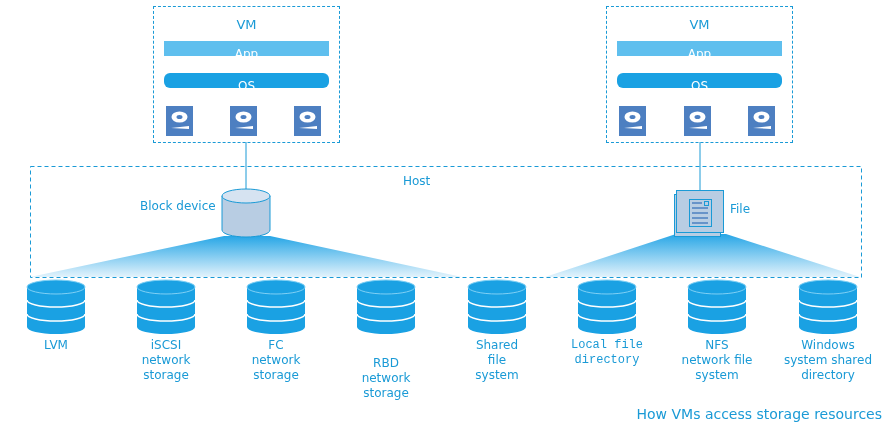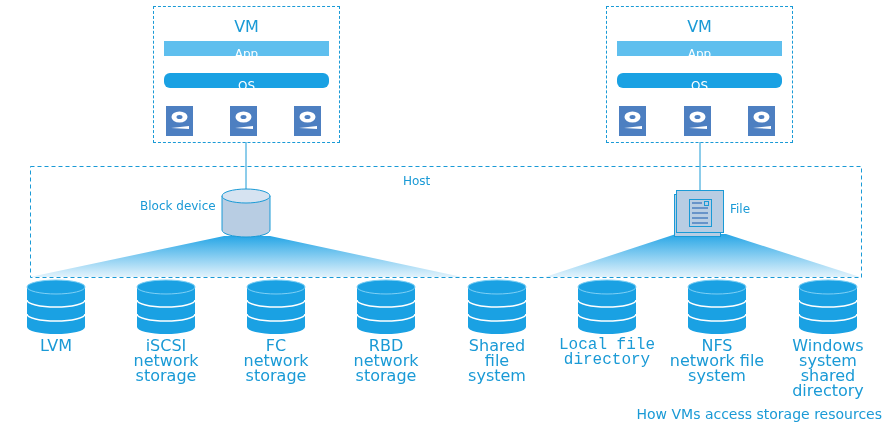--- a/index.html
+++ b/index.html
@@ -3,22 +3,22 @@
 <meta charset="utf-8">
 <style>
   html,body{margin:0;padding:0;background:#fff;}
   body{width:882px;height:434px;position:relative;overflow:hidden;font-family:"DejaVu Sans",sans-serif;color:#1a9ad6;}
   svg{position:absolute;left:0;top:0;}
   .lbl{position:absolute;font-size:12px;line-height:15px;text-align:right;color:#1a9ad6;white-space:nowrap;}
   .bar{position:absolute;height:15px;line-height:26px;text-align:center;color:#fff;font-size:12px;}
   .app{background:#5fbfee;}
   .os{background:#1aa1e3;border-radius:6px;}
   .vmbox{position:absolute;border:1px dashed #1a9ad6;box-sizing:border-box;}
-  .vmtitle{position:absolute;left:0;right:0;top:10px;text-align:center;font-size:16px;}
-  .storage-label{position:absolute;width:110px;text-align:center;font-size:16px;line-height:15px;}
+  .vmtitle{position:absolute;left:0;right:0;top:10px;text-align:center;font-size:13px;}
+  .storage-label{position:absolute;width:110px;text-align:center;font-size:12px;line-height:15px;}
 </style>
 </head>
 <body>
 
 <svg width="882" height="434">
   <defs>
     <linearGradient id="fanGrad" x1="0" y1="0" x2="0" y2="1">
       <stop offset="0" stop-color="#27a6e6"></stop>
       <stop offset="1" stop-color="#e3f3fc"></stop>
     </linearGradient>
@@ -166,21 +166,21 @@
     <div class="storage-label" style="left: 111px; top: 338px;">
       <div>iSCSI</div>
       <div>network</div>
       <div>storage</div>
     </div>
     <div class="storage-label" style="left: 221px; top: 338px;">
       <div>FC</div>
       <div>network</div>
       <div>storage</div>
     </div>
-    <div class="storage-label" style="left: 331px; top: 338px;">
+    <div class="storage-label" style="left: 331px; top: 356px;">
       <div>RBD</div>
       <div>network</div>
       <div>storage</div>
     </div>
     <div class="storage-label" style="left: 442px; top: 338px;">
       <div>Shared</div>
       <div>file</div>
       <div>system</div>
     </div>
     <div class="storage-label" style="left: 552px; top: 338px; font-family: Liberation Mono, monospace;">

